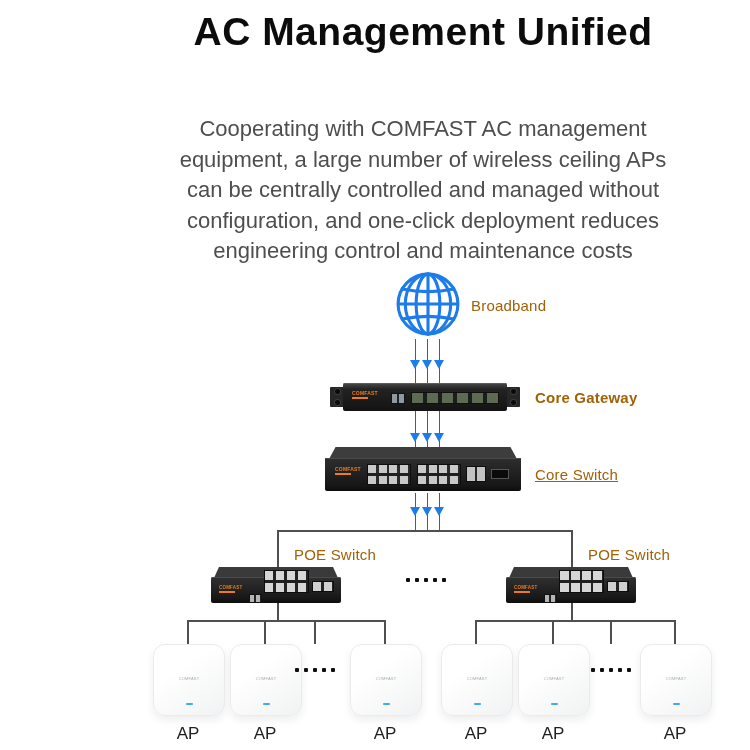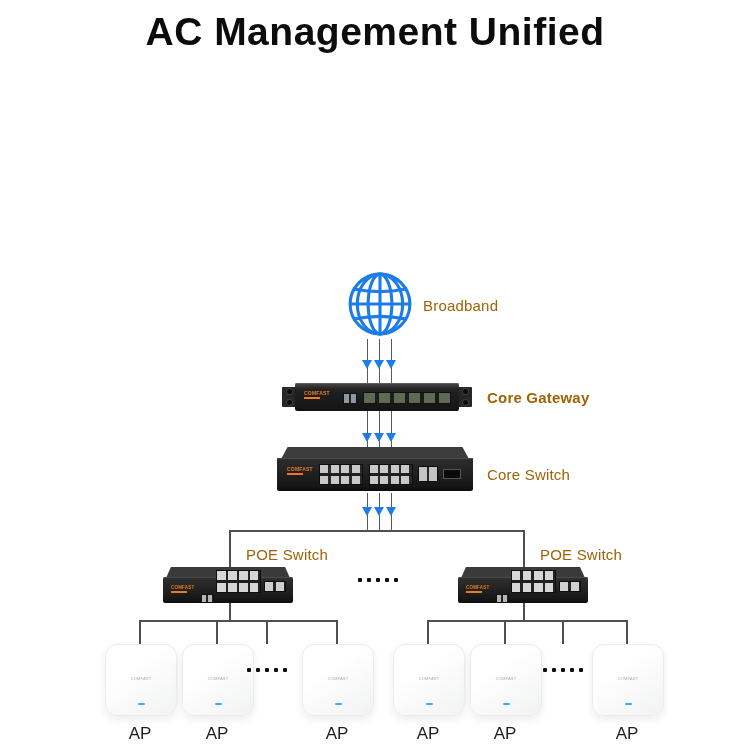--- a/index.html
+++ b/index.html
@@ -1,17 +1,17 @@
 <!DOCTYPE html>
 <html><head>
 <meta charset="utf-8">
 <style>
   html,body{margin:0;padding:0;}
   body{font-family:"Liberation Sans",sans-serif;background:#ffffff;}
-  .page{position:relative;width:690px;height:750px;background:#ffffff;overflow:hidden;}
+  .page{position:relative;width:690px;height:750px;background:#ffffff;overflow:hidden;margin-left:48px;}
   .abs{position:absolute;}
 
   
   .title{left:0;top:8px;width:750px;text-align:center;font-size:39px;font-weight:700;
          color:#0c0c0c;line-height:47px;letter-spacing:0.5px;}
   .desc{left:55px;top:114px;width:640px;text-align:center;font-size:22px;color:#4e4e4e;
         line-height:30.5px;white-space:pre-line;}
 
   
   .node-label{font-size:15px;color:#a16207;letter-spacing:0.2px;}
@@ -88,20 +88,25 @@
   .ap-label{font-size:17px;color:#1e1e1e;text-align:center;width:70px;}
 </style>
 </head>
 <body>
 
 <div class="page">
 
   <div class="abs title">
     <div>AC Management Unified</div>
   </div>
+  <div class="abs desc">Cooperating with COMFAST AC management
+equipment, a large number of wireless ceiling APs
+can be centrally controlled and managed without
+configuration, and one-click deployment reduces
+engineering control and maintenance costs</div>
 
   <div class="abs globe" style="left:347px;top:271px;">
     <svg width="66" height="66" viewBox="0 0 64 64">
       <g fill="none" stroke="#1d7ce9" stroke-width="3" stroke-linecap="round">
         <circle cx="32" cy="32" r="29"></circle>
         <ellipse cx="32" cy="32" rx="11.5" ry="29"></ellipse>
         <ellipse cx="32" cy="32" rx="22" ry="29"></ellipse>
         <path d="M32 3 V61"></path>
         <path d="M3.5 32 H60.5"></path>
         <path d="M7 17.5 Q32 22.5 57 17.5"></path>
@@ -137,21 +142,21 @@
   <div class="abs cswitch" style="left:277px;top:447px;">
     <div class="cs-top"></div>
     <div class="cs-front">
       <span class="brand" style="left:10px;top:9px;">COMFAST</span>
       <span class="port-block" style="left:42px;top:6px;width:42px;height:19px;"></span>
       <span class="port-block" style="left:92px;top:6px;width:42px;height:19px;"></span>
       <span class="cs-uplink" style="left:141px;top:8px;width:18px;height:14px;"></span>
       <span class="cs-sfp" style="left:166px;top:11px;width:16px;height:8px;"></span>
     </div>
   </div>
-  <div class="abs node-label" style="left:487px;top:466px;">Core Switch</div>
+  <div class="abs node-label" style="left:487px;top:466px;text-decoration:underline;">Core Switch</div>
 
   <div class="abs arrow-set" style="left:367px;top:493px;height:38px;">
     <span class="arrow" style="left:0;"></span>
     <span class="arrow" style="left:12px;"></span>
     <span class="arrow" style="left:24px;"></span>
   </div>
 
   <div class="abs hline" style="left:229px;top:530px;width:296px;"></div>
   <div class="abs vline" style="left:229px;top:531px;height:90px;"></div>
   <div class="abs vline" style="left:523px;top:531px;height:90px;"></div>

